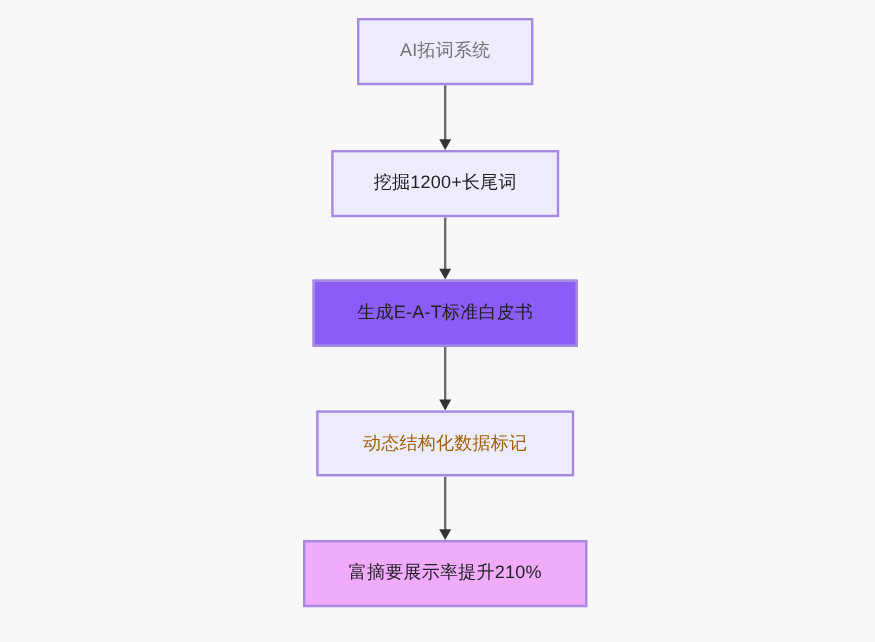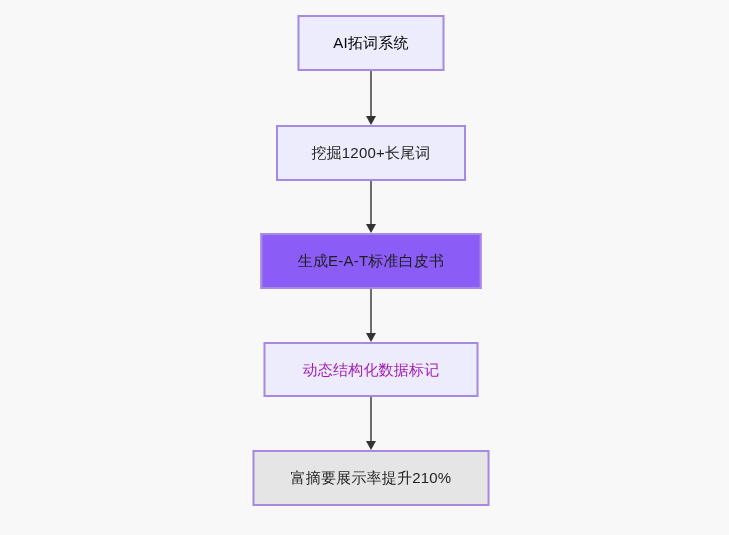--- a/index.html
+++ b/index.html
@@ -78,28 +78,28 @@
   <div class="edge" id="edge-2" style="left: 371px; top: 289px; width: 12px; height: 53px;">
     <div class="edge-line" style="height: 45px; background: rgb(109, 109, 109);"></div>
     <div class="edge-head" style="border-top-color: rgb(51, 51, 51);"></div>
   </div>
   <div class="edge" id="edge-3" style="left: 371px; top: 397px; width: 12px; height: 53px;">
     <div class="edge-line" style="height: 45px; background: rgb(109, 109, 109);"></div>
     <div class="edge-head" style="border-top-color: rgb(51, 51, 51);"></div>
   </div>
 
   <div class="node" id="node-0" style="left: 371px; top: 15px; width: 147px; height: 56px; background: rgb(236, 236, 253); border-color: rgb(166, 137, 225);">
-    <span class="node-label" style="color: #000000;">AI拓词系统</span>
+    <span class="node-label" style="color: #737373;">AI拓词系统</span>
   </div>
   <div class="node" id="node-1" style="left: 371px; top: 125px; width: 190px; height: 56px; background: rgb(236, 236, 253); border-color: rgb(166, 137, 225);">
     <span class="node-label" style="color: rgb(31, 31, 31);">挖掘1200+长尾词</span>
   </div>
   <div class="node" id="node-2" style="left: 371px; top: 233px; width: 221px; height: 56px; background: #8b5cf6; border-color: rgb(166, 137, 225);">
     <span class="node-label" style="color: rgb(31, 31, 31);">生成E-A-T标准白皮书</span>
   </div>
   <div class="node" id="node-3" style="left: 371px; top: 342px; width: 215px; height: 55px; background: rgb(236, 236, 253); border-color: rgb(166, 137, 225);">
-    <span class="node-label" style="color: #a21caf;">动态结构化数据标记</span>
+    <span class="node-label" style="color: #a16207;">动态结构化数据标记</span>
   </div>
-  <div class="node" id="node-4" style="left: 371px; top: 450px; width: 237px; height: 56px; background: #e5e5e5; border-color: rgb(166, 137, 225);">
+  <div class="node" id="node-4" style="left: 371px; top: 450px; width: 237px; height: 56px; background: #f0abfc; border-color: rgb(166, 137, 225);">
     <span class="node-label" style="color: rgb(31, 31, 31);">富摘要展示率提升210%</span>
   </div>
 
 </div>
 
 </body></html>

